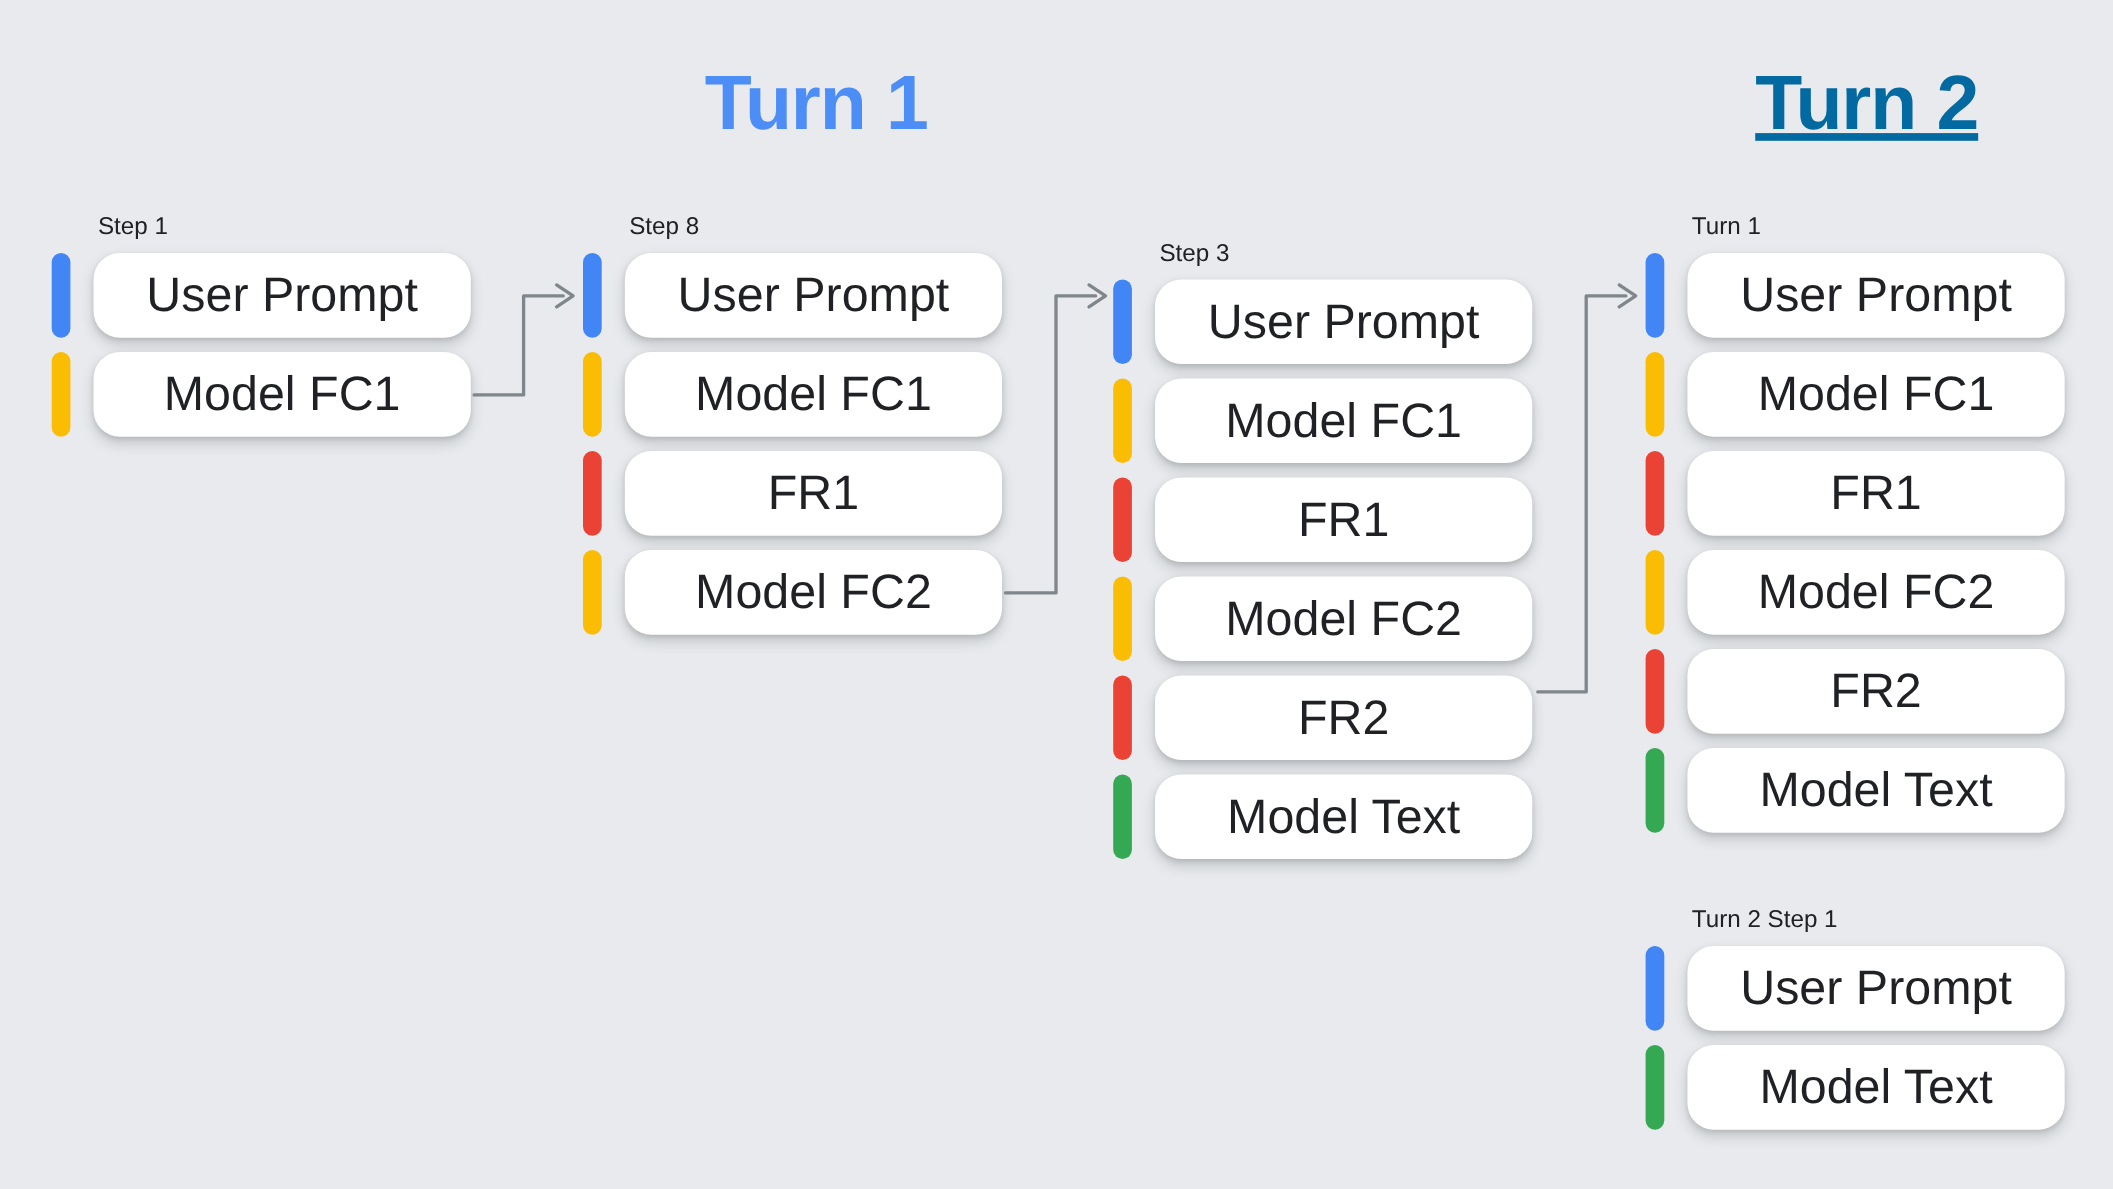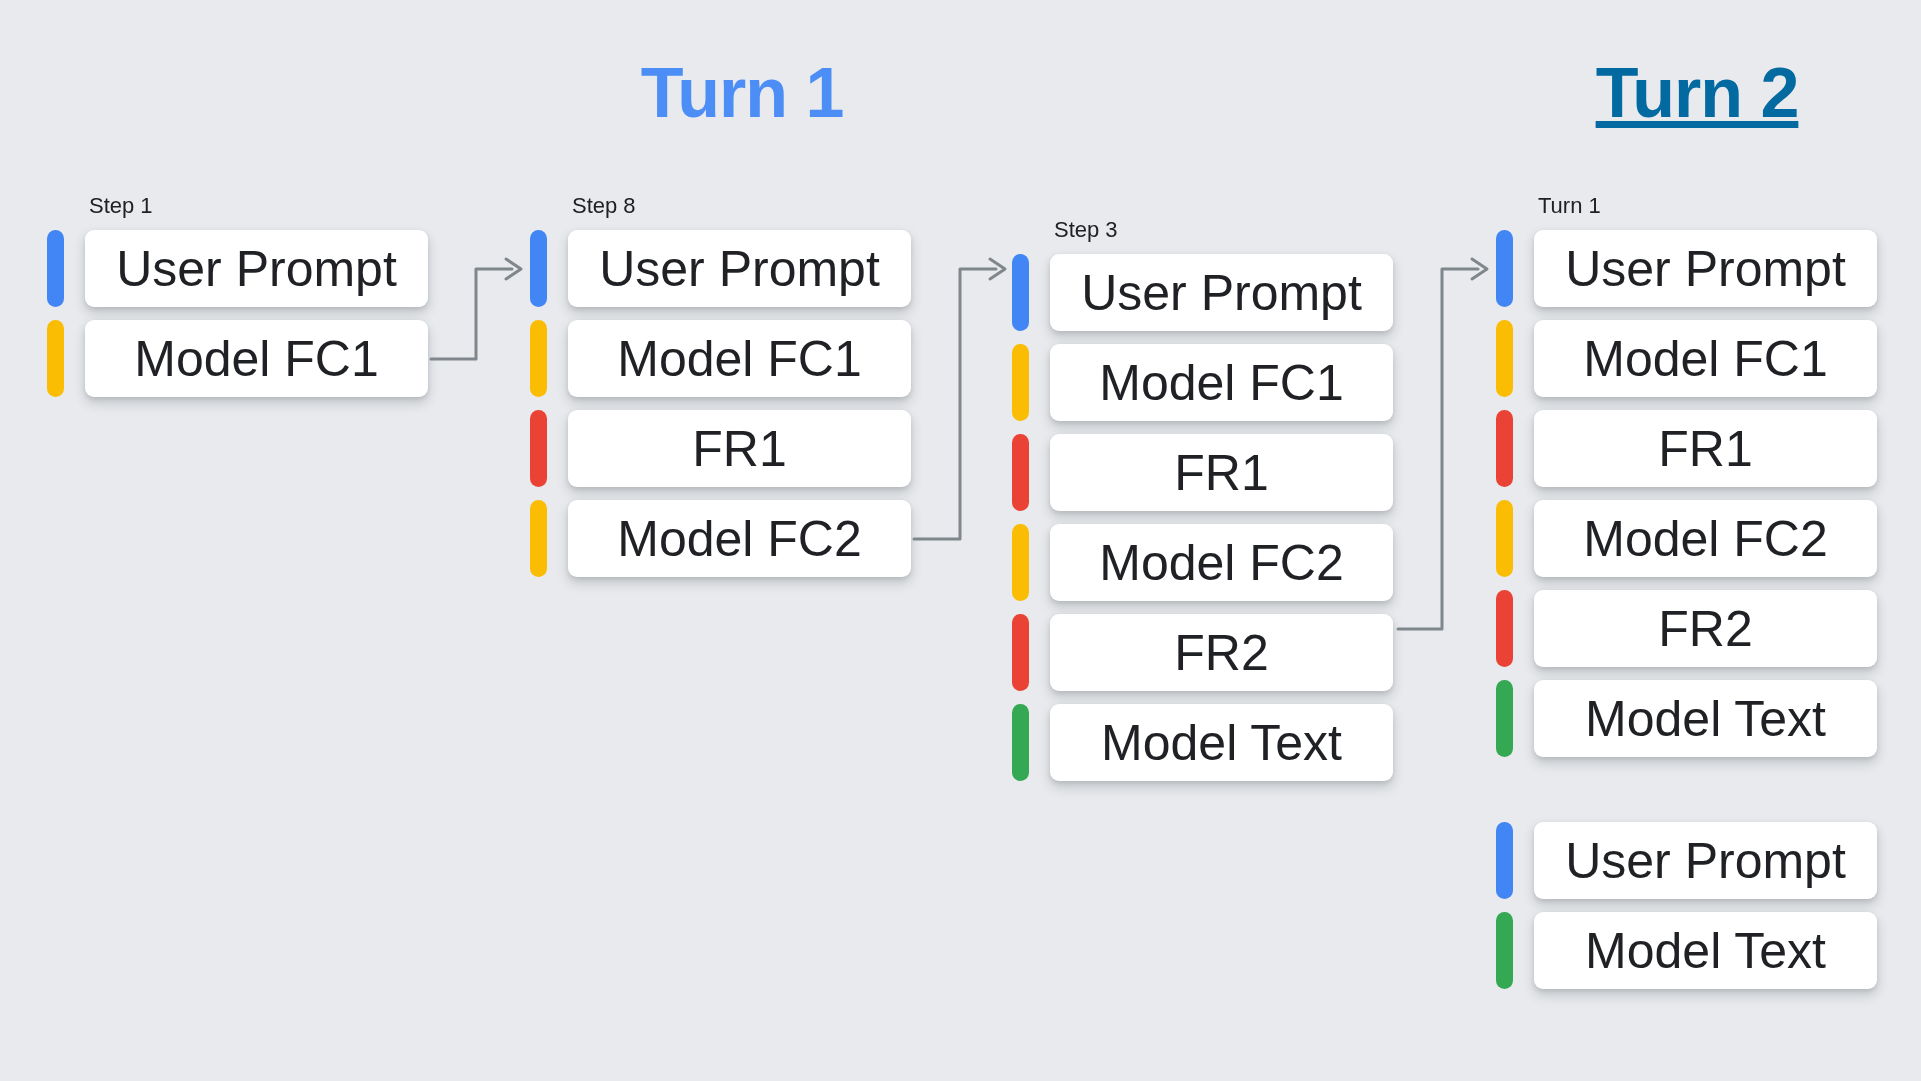--- a/index.html
+++ b/index.html
@@ -21,23 +21,23 @@
   .col-4 { left:1496px; top:192px; }
   .col-5 { left:1496px; top:822px; }
   .col-label {
     font-size:22px; line-height:28px; color:#202124;
     margin:0 0 10px 42px; font-weight:400;
   }
   .rows { display:flex; flex-direction:column; gap:13px; }
   .row { display:flex; gap:21px; align-items:stretch; }
   .bar { width:17px; border-radius:9px; flex:none; }
   .box {
-    height:77px; width:343px; background:#ffffff; border-radius:9px;
+    height:77px; width:343px; background:#ffffff; border-radius:24px;
     display:flex; align-items:center; justify-content:center;
-    font-size:50px; color:#1f2124; font-weight:400;
+    font-size:44px; color:#1f2124; font-weight:400;
     box-shadow: 0 6px 12px rgba(60,64,67,0.22), 0 2px 4px rgba(60,64,67,0.12);
   }
   svg.arrows {
     position:absolute; left:0; top:0; width:1921px; height:1081px;
     pointer-events:none;
   }
   svg.arrows path {
     fill:none; stroke:#7F868C; stroke-width:3;
     stroke-linecap:round; stroke-linejoin:round;
   }
@@ -174,20 +174,21 @@
           </div>
           <div class="row">
             <div class="bar" style="background: rgb(52, 168, 83);"></div>
             <div class="box" style="color: rgb(31, 33, 36);">
               <span>Model Text</span>
             </div>
           </div>
         </div>
       </div>
       <div class="col col-5">
+        <div class="col-label">Turn 2 Step 1</div>
         <div class="rows">
           <div class="row">
             <div class="bar" style="background: rgb(66, 133, 244);"></div>
             <div class="box" style="color: rgb(31, 33, 36);">
               <span>User Prompt</span>
             </div>
           </div>
           <div class="row">
             <div class="bar" style="background: rgb(52, 168, 83);"></div>
             <div class="box" style="color: rgb(31, 33, 36);">

